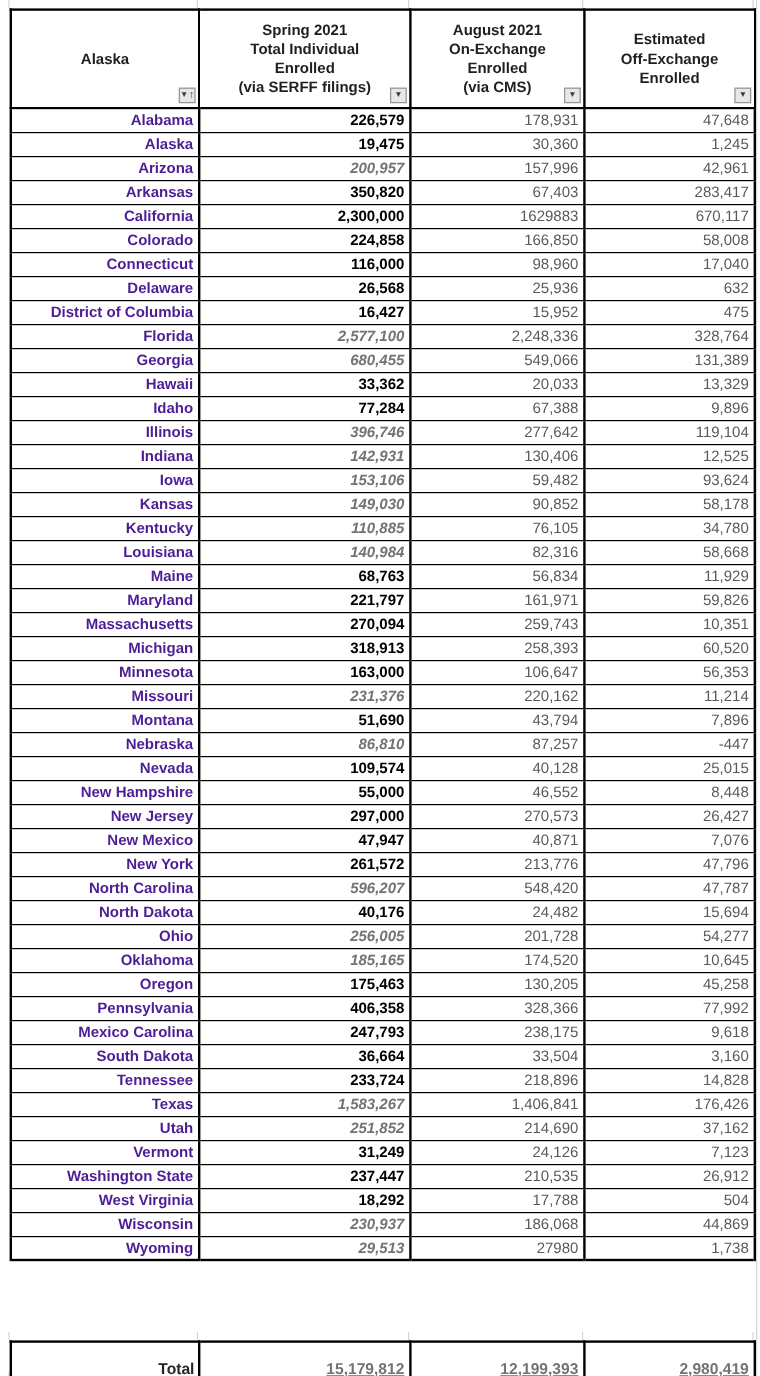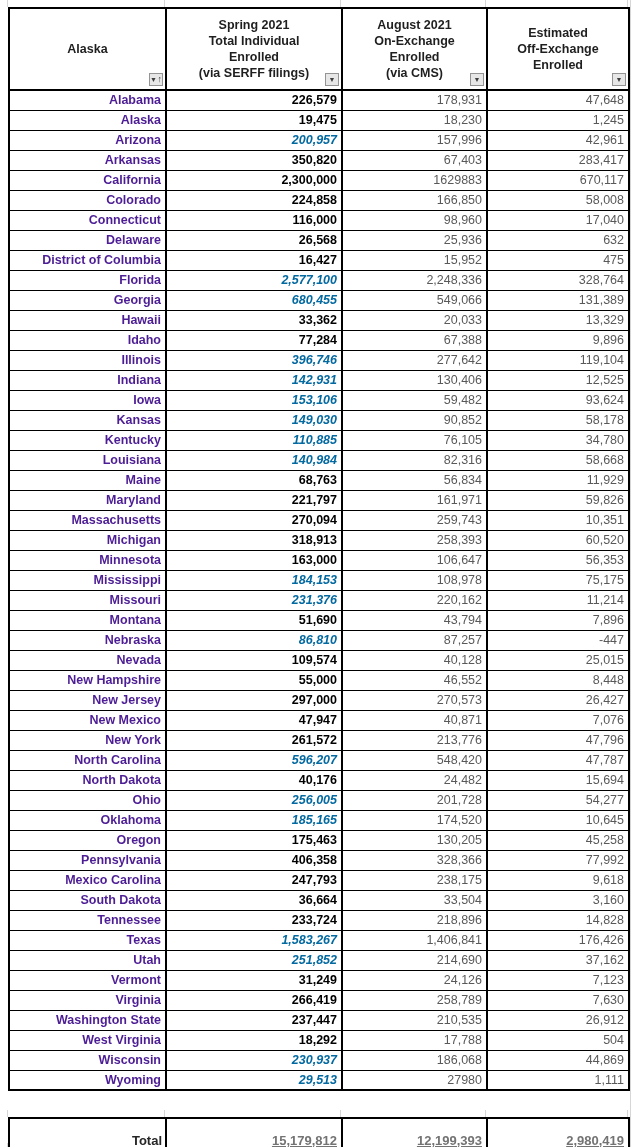--- a/index.html
+++ b/index.html
@@ -22,21 +22,21 @@
   table.main tbody td {
     border-left:2px solid #000; border-right:2px solid #000;
     border-top:1px solid #000; border-bottom:1px solid #000;
     height:20px; box-sizing:border-box; padding:0 4px 0 0;
     font-size:12.5px; line-height:18px; text-align:right;
     white-space:nowrap; overflow:hidden; background:#fff;
   }
   td.c-state { font-weight:bold; color:#4c1d95; padding-right:3px; }
   td.c-spring { font-weight:bold; color:#000;margin-left:36px; }
   td.c-aug, td.c-off { color:#595959; }
-  td.hl { background:#fbb840; font-style:italic; font-weight:bold; color:#0369a1; }
+  td.hl { background:#fbb840; font-style:italic; font-weight:bold; color:#737373; }
   td.gray { background:#d9d9d9; }
 
   .filter-btn {
     position:absolute; right:2px; bottom:3px;
     width:14px; height:13px; box-sizing:border-box;
     background:#e7e7e7; border:1px solid #949494;
     display:flex; align-items:center; justify-content:center;
     font-size:7px; color:#3f3f3f; line-height:1; padding:0; cursor:pointer;
     font-style:normal; font-weight:normal;
   }
@@ -123,21 +123,21 @@
     <tbody>
         <tr>
           <td class="c-state">Alabama</td>
           <td class="c-spring">226,579</td>
           <td class="c-aug">178,931</td>
           <td class="c-off">47,648</td>
         </tr>
         <tr>
           <td class="c-state">Alaska</td>
           <td class="c-spring">19,475</td>
-          <td class="c-aug">18,230</td>
+          <td class="c-aug">30,360</td>
           <td class="c-off">1,245</td>
         </tr>
         <tr>
           <td class="c-state">Arizona</td>
           <td class="c-spring hl">200,957</td>
           <td class="c-aug">157,996</td>
           <td class="c-off">42,961</td>
         </tr>
         <tr>
           <td class="c-state">Arkansas</td>
@@ -259,26 +259,20 @@
           <td class="c-aug">258,393</td>
           <td class="c-off">60,520</td>
         </tr>
         <tr>
           <td class="c-state">Minnesota</td>
           <td class="c-spring">163,000</td>
           <td class="c-aug">106,647</td>
           <td class="c-off">56,353</td>
         </tr>
         <tr>
-          <td class="c-state">Mississippi</td>
-          <td class="c-spring hl">184,153</td>
-          <td class="c-aug">108,978</td>
-          <td class="c-off">75,175</td>
-        </tr>
-        <tr>
           <td class="c-state">Missouri</td>
           <td class="c-spring hl">231,376</td>
           <td class="c-aug">220,162</td>
           <td class="c-off">11,214</td>
         </tr>
         <tr>
           <td class="c-state">Montana</td>
           <td class="c-spring">51,690</td>
           <td class="c-aug">43,794</td>
           <td class="c-off">7,896</td>
@@ -385,26 +379,20 @@
           <td class="c-aug">214,690</td>
           <td class="c-off">37,162</td>
         </tr>
         <tr>
           <td class="c-state">Vermont</td>
           <td class="c-spring">31,249</td>
           <td class="c-aug">24,126</td>
           <td class="c-off">7,123</td>
         </tr>
         <tr>
-          <td class="c-state">Virginia</td>
-          <td class="c-spring">266,419</td>
-          <td class="c-aug">258,789</td>
-          <td class="c-off">7,630</td>
-        </tr>
-        <tr>
           <td class="c-state">Washington State</td>
           <td class="c-spring">237,447</td>
           <td class="c-aug">210,535</td>
           <td class="c-off">26,912</td>
         </tr>
         <tr>
           <td class="c-state">West Virginia</td>
           <td class="c-spring">18,292</td>
           <td class="c-aug">17,788</td>
           <td class="c-off">504</td>
@@ -412,21 +400,21 @@
         <tr>
           <td class="c-state">Wisconsin</td>
           <td class="c-spring hl">230,937</td>
           <td class="c-aug">186,068</td>
           <td class="c-off">44,869</td>
         </tr>
         <tr>
           <td class="c-state">Wyoming</td>
           <td class="c-spring hl">29,513</td>
           <td class="c-aug">27980</td>
-          <td class="c-off">1,111</td>
+          <td class="c-off">1,738</td>
         </tr>
       </tbody>
   </table>
 
   <table class="total">
     <colgroup>
       <col style="width:157px">
         <col style="width:176px">
         <col style="width:145px">
         <col style="width:142px">

